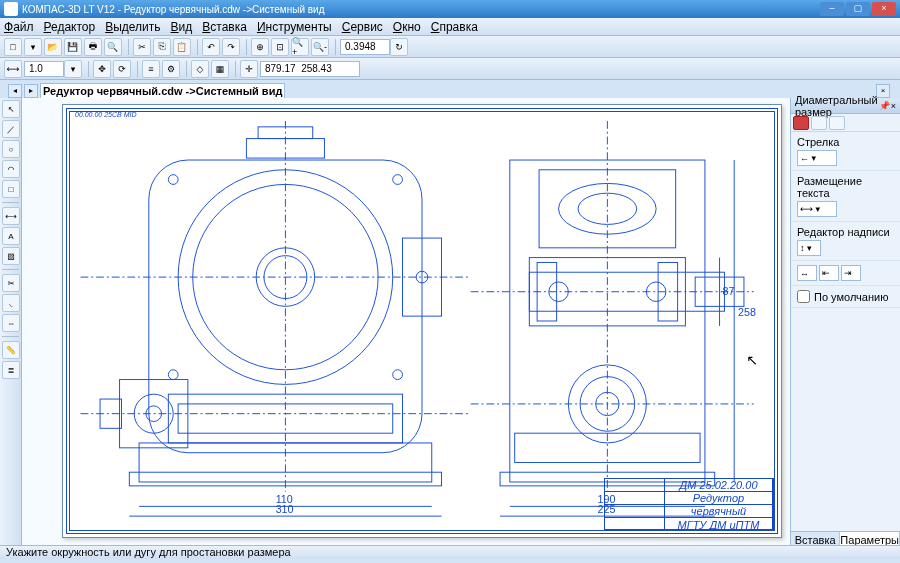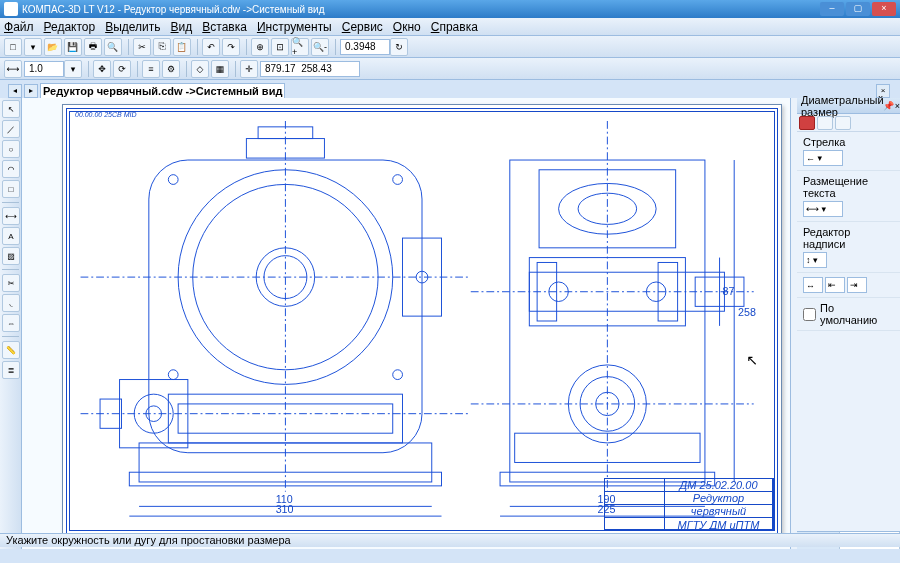--- a/index.html
+++ b/index.html
@@ -48,40 +48,40 @@
 .thin { stroke-width:.5; }
 .hatch { fill:url(#hatch); stroke:#1a4fd8; }
 
 
 .titleblock { position:absolute; right:3px; bottom:3px; width:170px; height:52px; border:1px solid #1649c8; font-size:6px; color:#1649c8; }
 .titleblock .row { display:flex; height:13px; border-bottom:1px solid #1649c8; }
 .titleblock .cell { border-right:1px solid #1649c8; padding:0 2px; display:flex; align-items:center; justify-content:center; overflow:hidden; }
 .marking { position:absolute; left:8px; top:2px; font-size:7px; color:#1649c8; font-style:italic; }
 
 
-.rpanel { width:110px; background:#eaf2fb; border-left:1px solid #9cbce0; display:flex; flex-direction:column;padding-left:6px; }
+.rpanel { width:110px; background:#eaf2fb; border-left:1px solid #9cbce0; display:flex; flex-direction:column; }
 .rpanel-title { height:16px; background:linear-gradient(#d8e8f8,#c0d6ee); border-bottom:1px solid #9cbce0; font-size:10px; padding:1px 4px; display:flex; align-items:center; }
 .rpanel-title .pin { margin-left:auto; font-size:9px; cursor:pointer; }
 .rpanel-btns { height:18px; display:flex; align-items:center; padding:2px; gap:2px; border-bottom:1px solid #c8d8ea; }
 .rbtn-ok { width:16px; height:14px; background:#d04040; border:1px solid #a02020; border-radius:2px; cursor:pointer; }
 .rbtn { width:16px; height:14px; background:#f0f6fc; border:1px solid #b0c8e0; border-radius:2px; cursor:pointer; }
 
 .rsec { padding:4px 6px; font-size:10px; border-bottom:1px solid #d8e4f0; }
 .rsec label { display:block; margin-bottom:2px; }
 .rrow { display:flex; gap:2px; }
 .rwidget { height:16px; border:1px solid #9cbce0; background:#fff; font-size:9px; padding:0 2px; line-height:14px; }
 .rinput { width:100%; height:16px; border:1px solid #c0d0e0; background:#f8f8f8; }
 .rcheck { display:flex; align-items:center; gap:4px; font-size:10px; }
 
 .rpanel-tabs { margin-top:auto; height:18px; display:flex; background:#d8e8f8; border-top:1px solid #9cbce0; }
 .rptab { flex:1; text-align:center; font-size:9px; line-height:16px; border-right:1px solid #b0c8e0; cursor:pointer; }
 .rptab.active { background:#fff; }
 
 
-.statusbar { position:absolute; left:0; right:0; bottom:16px; height:14px; background:linear-gradient(#eaf2fb,#d0e0f2); border-top:1px solid #9cbce0; font-size:10px; padding:0 6px; line-height:13px; }
+.statusbar { position:absolute; left:0; right:0; bottom:4px; height:14px; background:linear-gradient(#eaf2fb,#d0e0f2); border-top:1px solid #9cbce0; font-size:10px; padding:0 6px; line-height:13px; }
 
 
 .cursor { position:absolute; right:32px; top:254px; font-size:14px; color:#000; pointer-events:none; }
 </style>
 </head>
 <body>
 
 <div class="titlebar">
   <div class="icon"></div>
   <div class="title">КОМПАС-3D LT V12 - Редуктор червячный.cdw -&gt;Системный вид</div>

